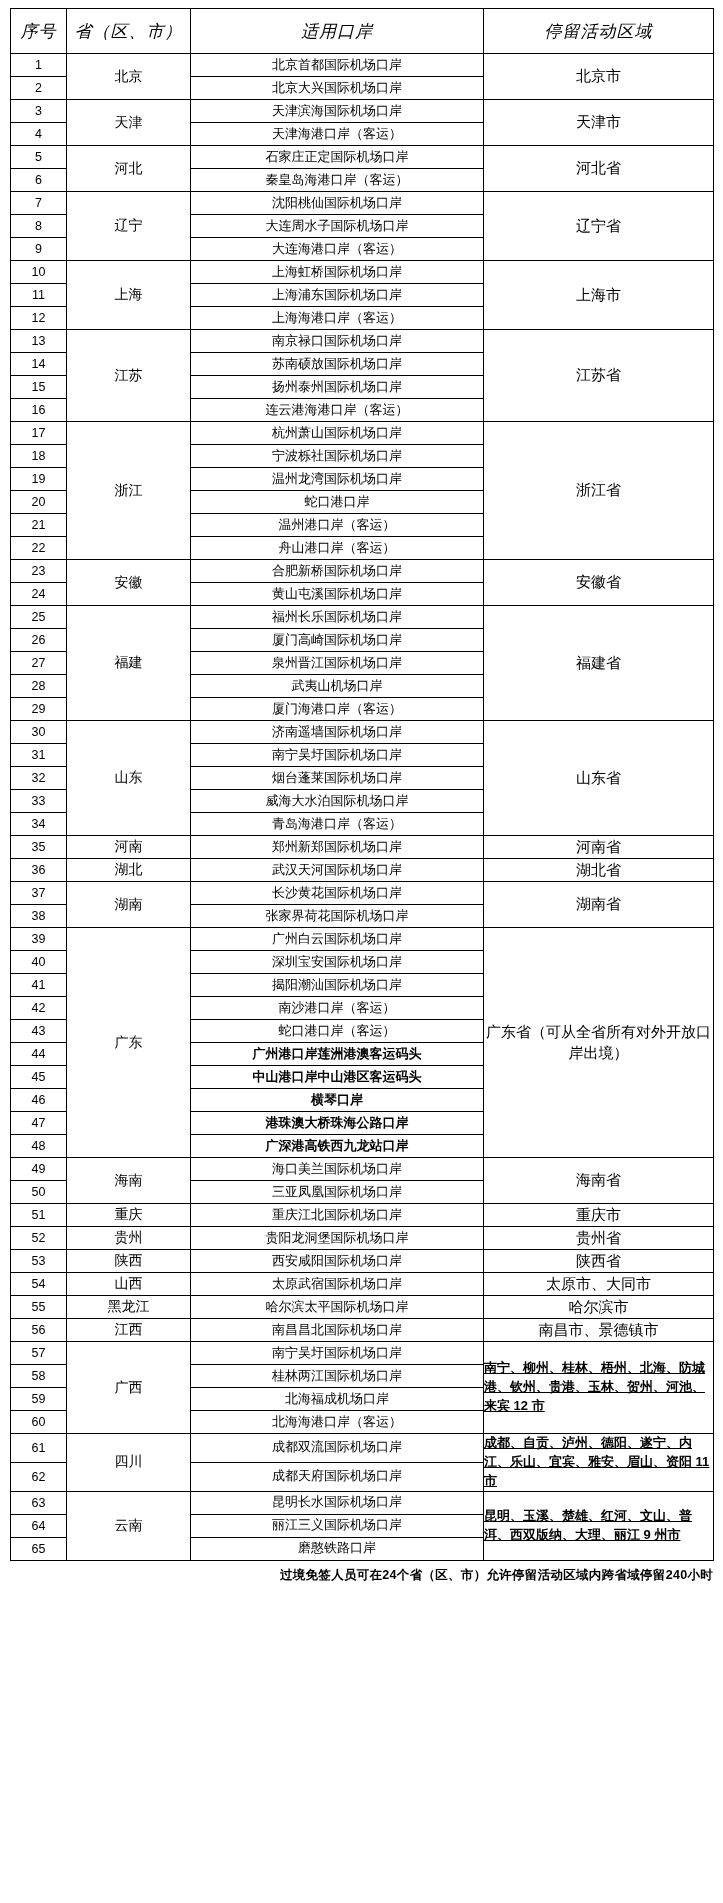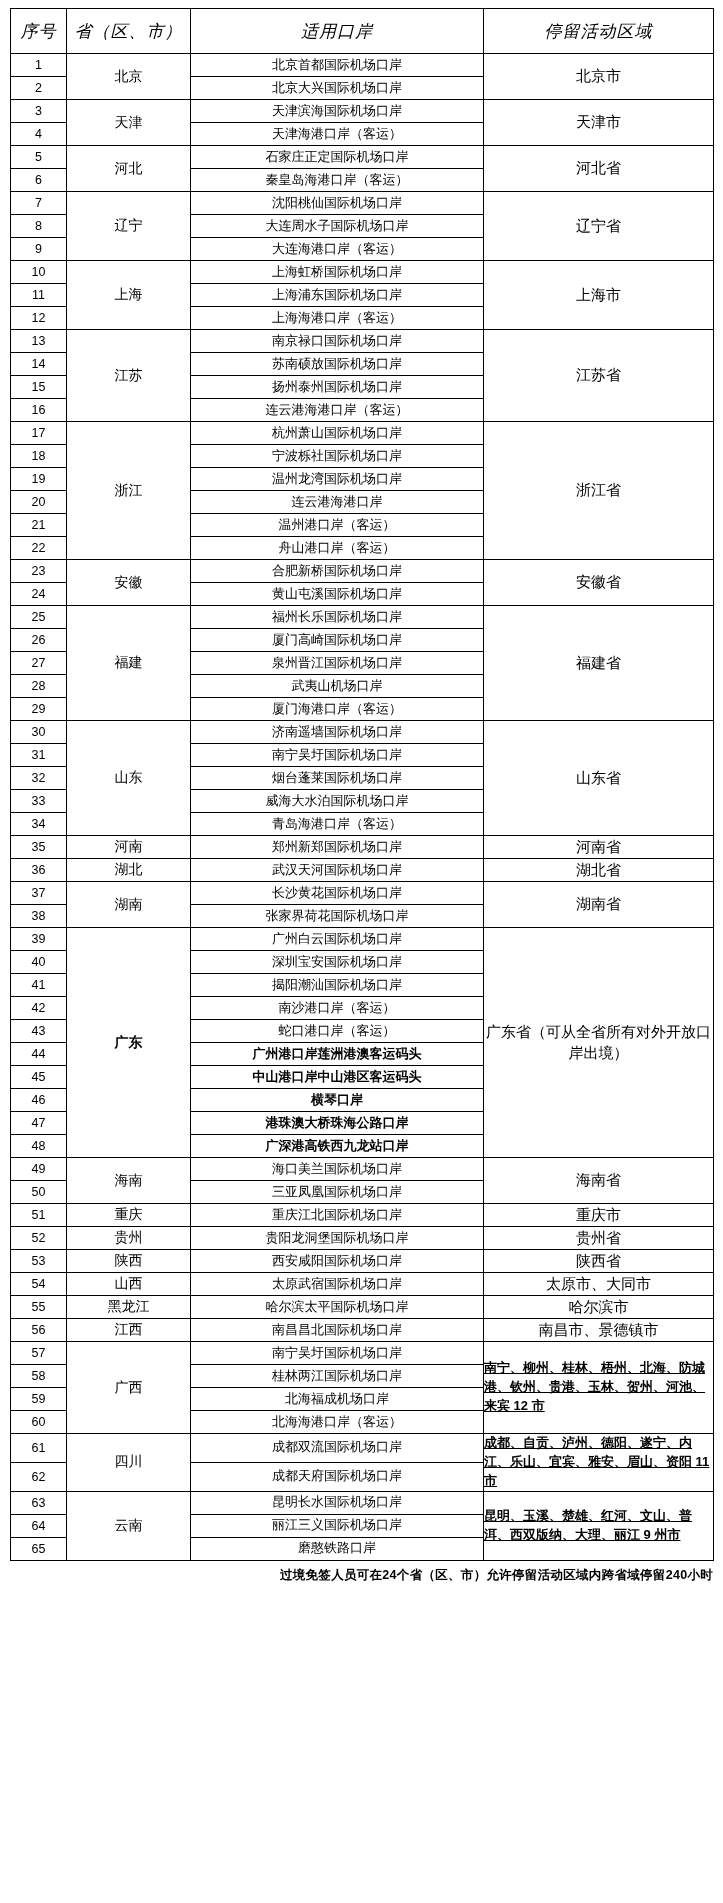--- a/index.html
+++ b/index.html
@@ -182,21 +182,21 @@
         <tr>
           <td class="no">18</td>
           <td class="port">宁波栎社国际机场口岸</td>
         </tr>
         <tr>
           <td class="no">19</td>
           <td class="port">温州龙湾国际机场口岸</td>
         </tr>
         <tr>
           <td class="no">20</td>
-          <td class="port">连云港海港口岸</td>
+          <td class="port">蛇口港口岸</td>
         </tr>
         <tr>
           <td class="no">21</td>
           <td class="port">温州港口岸（客运）</td>
         </tr>
         <tr>
           <td class="no">22</td>
           <td class="port">舟山港口岸（客运）</td>
         </tr>
         <tr>
@@ -270,21 +270,21 @@
           <td class="prov" rowspan="2">湖南</td>
           <td class="port">长沙黄花国际机场口岸</td>
           <td class="area" rowspan="2">湖南省</td>
         </tr>
         <tr>
           <td class="no">38</td>
           <td class="port">张家界荷花国际机场口岸</td>
         </tr>
         <tr>
           <td class="no">39</td>
-          <td class="prov bold" rowspan="10" style="font-weight: bold;">广东</td>
+          <td class="prov bold" rowspan="10" style="font-weight: normal;">广东</td>
           <td class="port">广州白云国际机场口岸</td>
           <td class="area" rowspan="10">广东省（可从全省所有对外开放口岸出境）</td>
         </tr>
         <tr>
           <td class="no">40</td>
           <td class="port">深圳宝安国际机场口岸</td>
         </tr>
         <tr>
           <td class="no">41</td>
           <td class="port">揭阳潮汕国际机场口岸</td>

